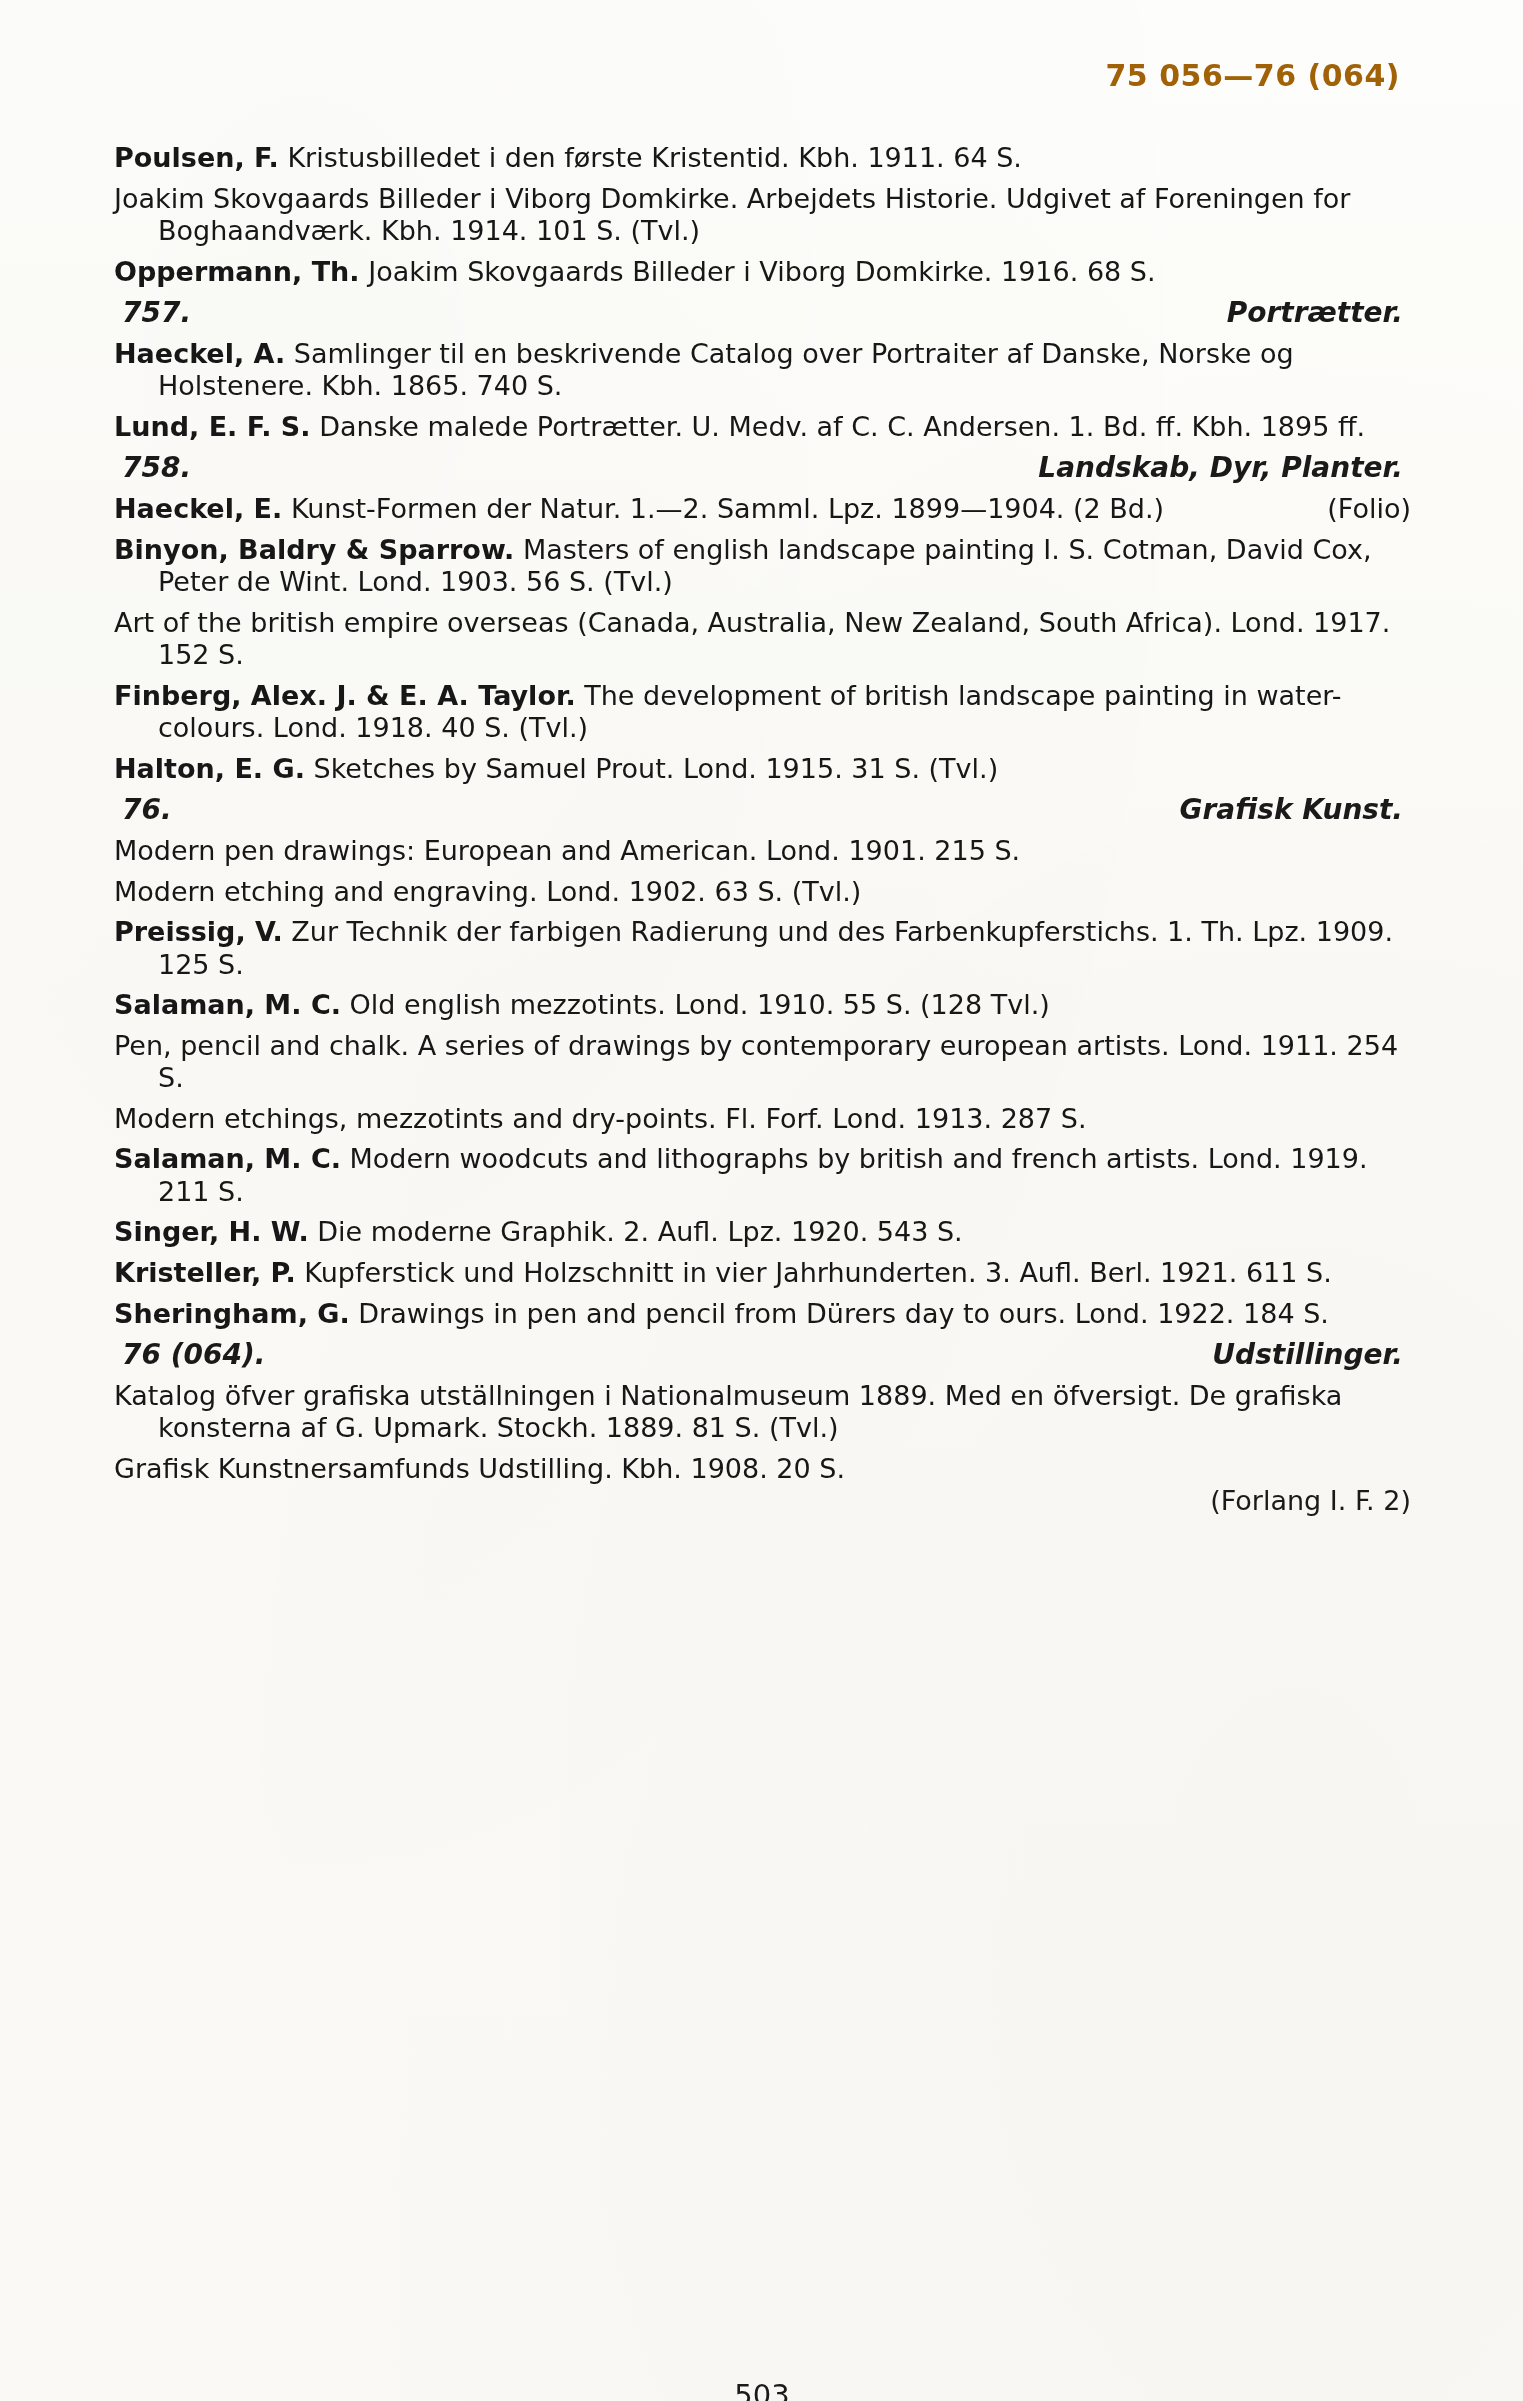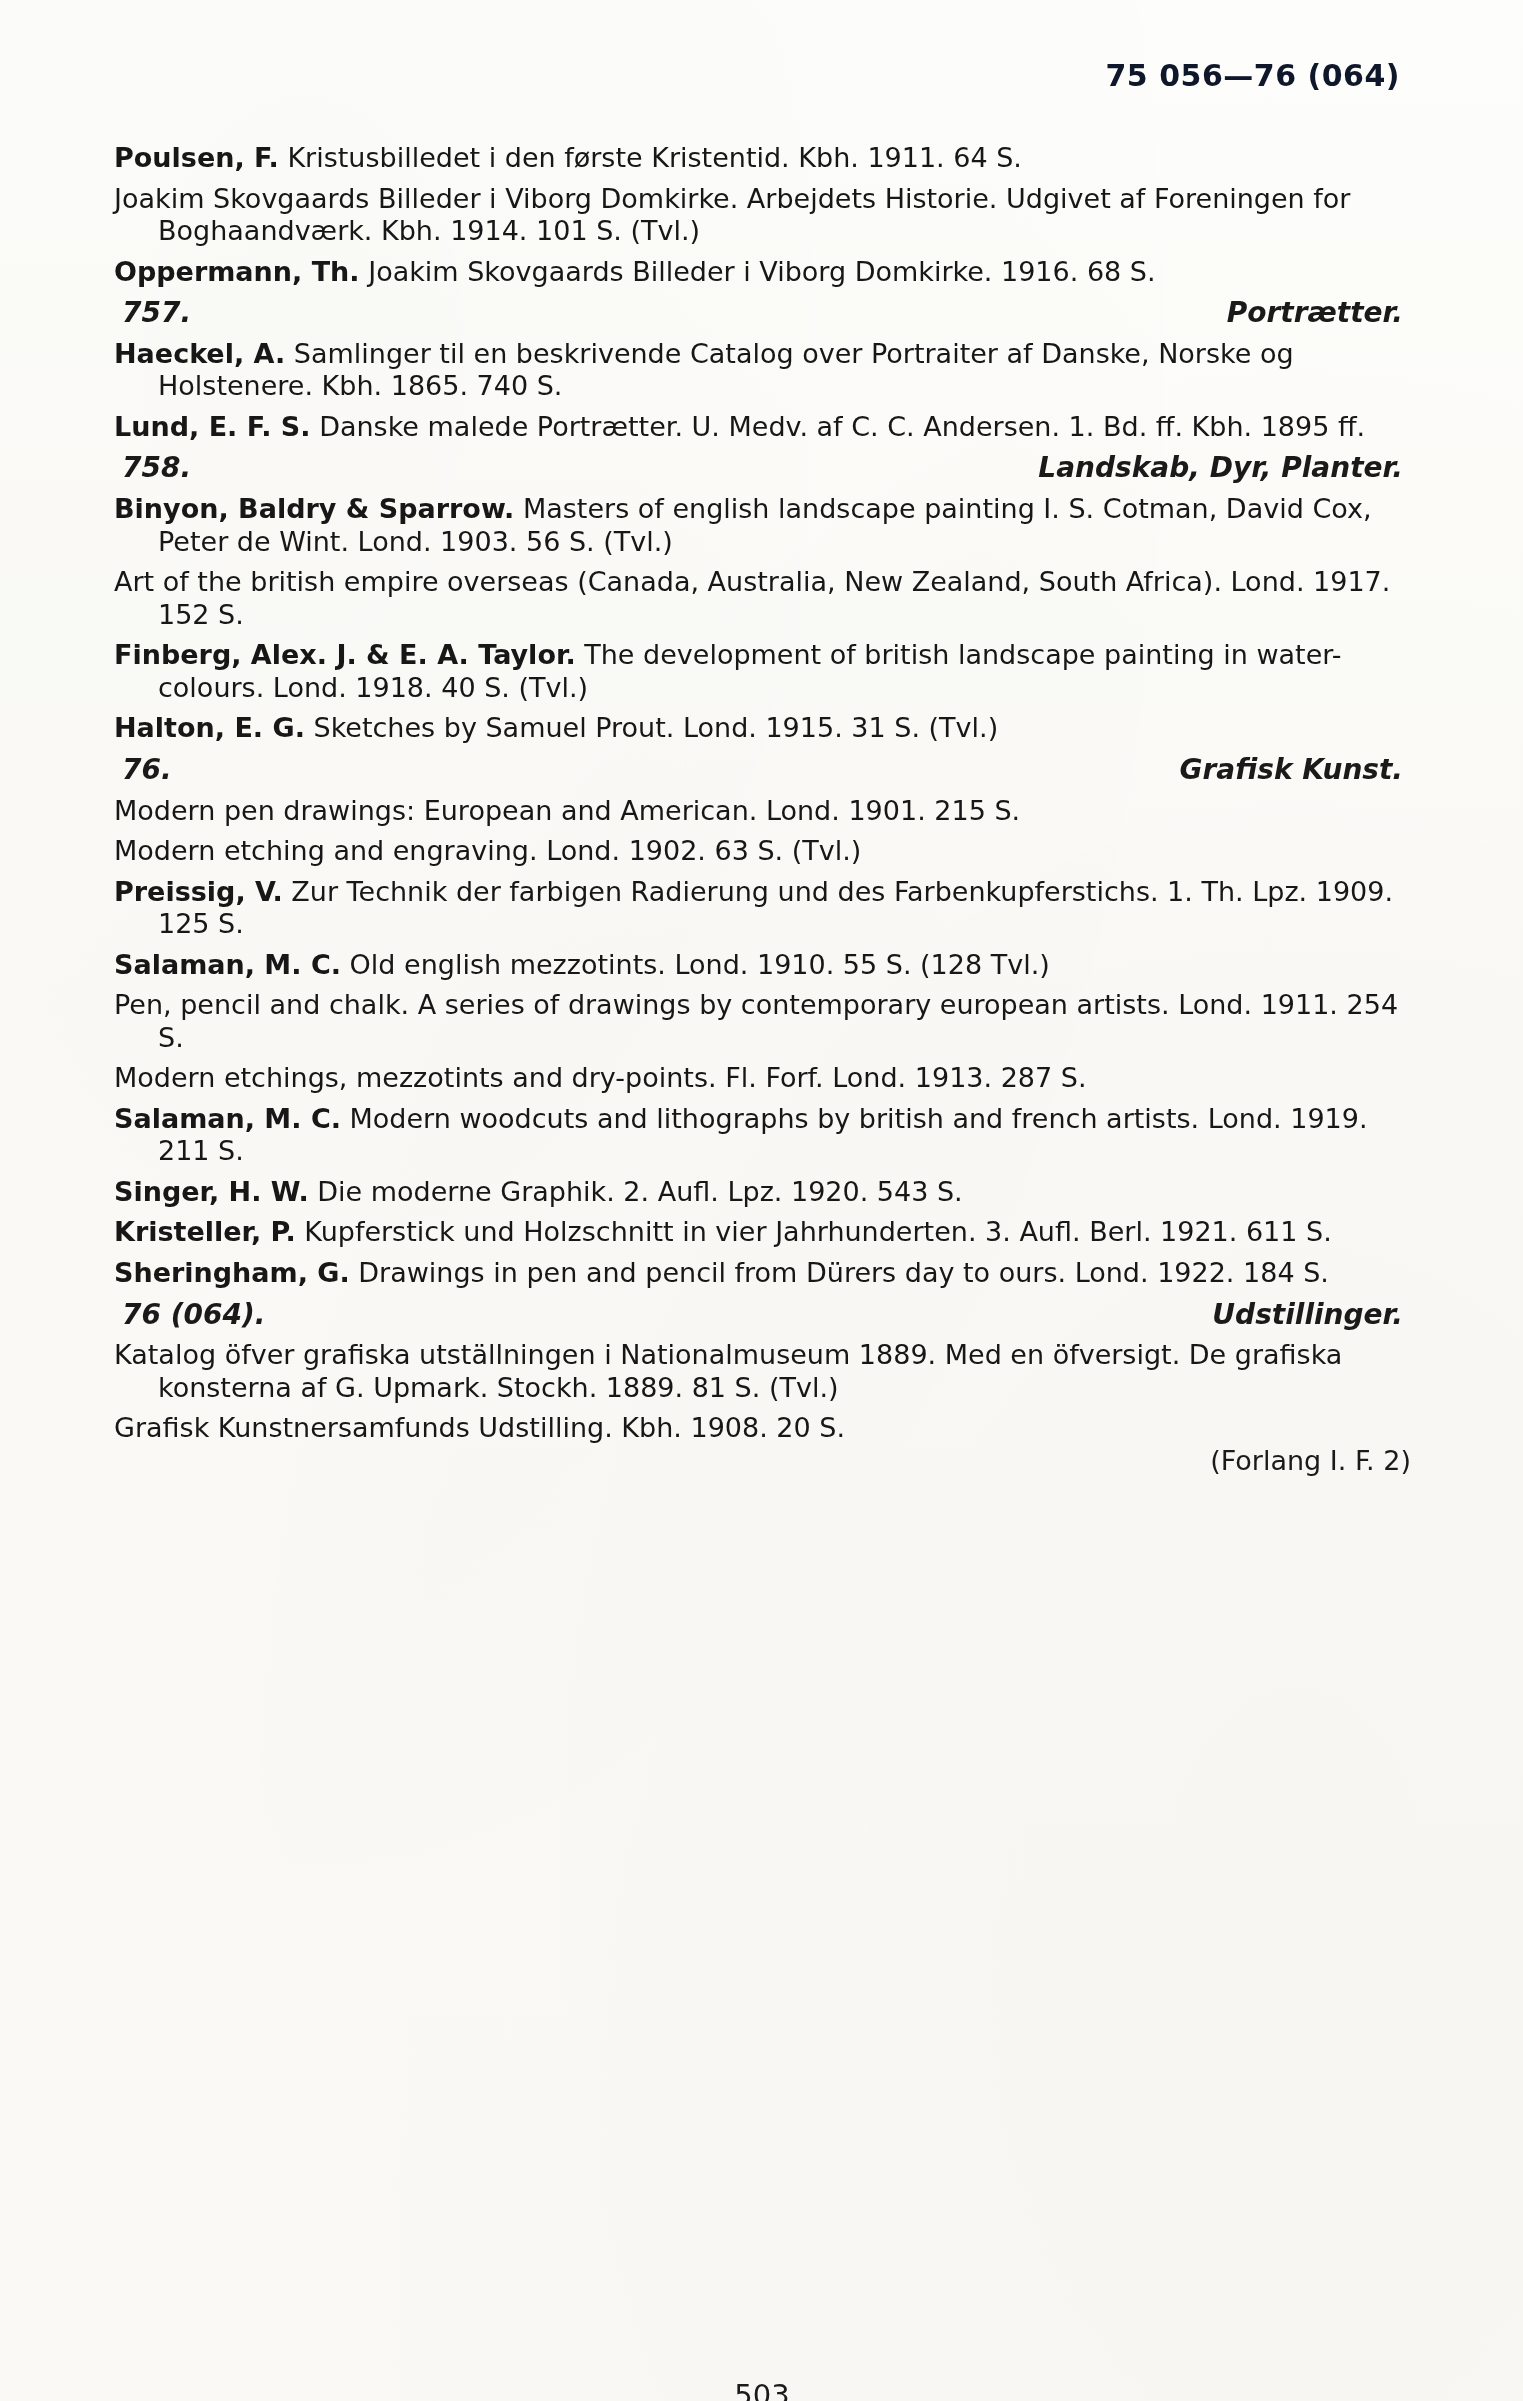--- a/index.html
+++ b/index.html
@@ -39,21 +39,21 @@
     width: 1524px;
     height: 2493px;
   }
   .running-head {
     position: absolute;
     top: 58px;
     right: 124px;
     font-size: 30px;
     font-weight: bold;
     letter-spacing: 0.5px;
-    color: #0f172a;
+    color: #a16207;
     white-space: nowrap;
   }
   .entries {
     position: absolute;
     top: 134px;
     left: 114px;
     width: 1297px;
   }
   .entry {
     font-size: 27px;
@@ -119,20 +119,21 @@
     <div class="running-head">75 056—76 (064)</div>
 
     <div class="entries">
         <div class="entry"><span class="au">Poulsen, F.</span><span> Kristusbilledet i den første Kristentid. Kbh. 1911. 64 S.</span></div>
         <div class="entry"><span>Joakim Skovgaards Billeder i Viborg Domkirke. Arbejdets Historie. Udgivet af Foreningen for Boghaandværk. Kbh. 1914. 101 S. (Tvl.)</span></div>
         <div class="entry"><span class="au">Oppermann, Th.</span><span> Joakim Skovgaards Billeder i Viborg Domkirke. 1916. 68 S.</span></div>
         <div class="section-line"><span class="num">757.</span><span class="cat">Portrætter.</span></div>
         <div class="entry"><span class="au">Haeckel, A.</span><span> Samlinger til en beskrivende Catalog over Portraiter af Danske, Norske og Holstenere. Kbh. 1865. 740 S.</span></div>
         <div class="entry"><span class="au">Lund, E. F. S.</span><span> Danske malede Portrætter. U. Medv. af C. C. Andersen. 1. Bd. ff. Kbh. 1895 ff.</span></div>
         <div class="section-line"><span class="num">758.</span><span class="cat">Landskab, Dyr, Planter.</span></div>
+        <div class="entry" style="position: relative;"><span class="au">Haeckel, E.</span><span> Kunst-Formen der Natur. 1.—2. Samml. Lpz. 1899—1904. (2 Bd.)</span><span style="position: absolute; right: 0px; bottom: 0px;"><span class="rt" style="position: static; right: 0px;">(Folio)</span></span></div>
         <div class="entry"><span class="au">Binyon, Baldry &amp; Sparrow.</span><span> Masters of english landscape painting I. S. Cotman, David Cox, Peter de Wint. Lond. 1903. 56 S. (Tvl.)</span></div>
         <div class="entry"><span>Art of the british empire overseas (Canada, Australia, New Zealand, South Africa). Lond. 1917. 152 S.</span></div>
         <div class="entry"><span class="au">Finberg, Alex. J. &amp; E. A. Taylor.</span><span> The development of british landscape painting in water-colours. Lond. 1918. 40 S. (Tvl.)</span></div>
         <div class="entry"><span class="au">Halton, E. G.</span><span> Sketches by Samuel Prout. Lond. 1915. 31 S. (Tvl.)</span></div>
         <div class="section-line"><span class="num">76.</span><span class="cat">Grafisk Kunst.</span></div>
         <div class="entry"><span>Modern pen drawings: European and American. Lond. 1901. 215 S.</span></div>
         <div class="entry"><span>Modern etching and engraving. Lond. 1902. 63 S. (Tvl.)</span></div>
         <div class="entry"><span class="au">Preissig, V.</span><span> Zur Technik der farbigen Radierung und des Farbenkupferstichs. 1. Th. Lpz. 1909. 125 S.</span></div>
         <div class="entry"><span class="au">Salaman, M. C.</span><span> Old english mezzotints. Lond. 1910. 55 S. (128 Tvl.)</span></div>
         <div class="entry"><span>Pen, pencil and chalk. A series of drawings by contemporary european artists. Lond. 1911. 254 S.</span></div>

